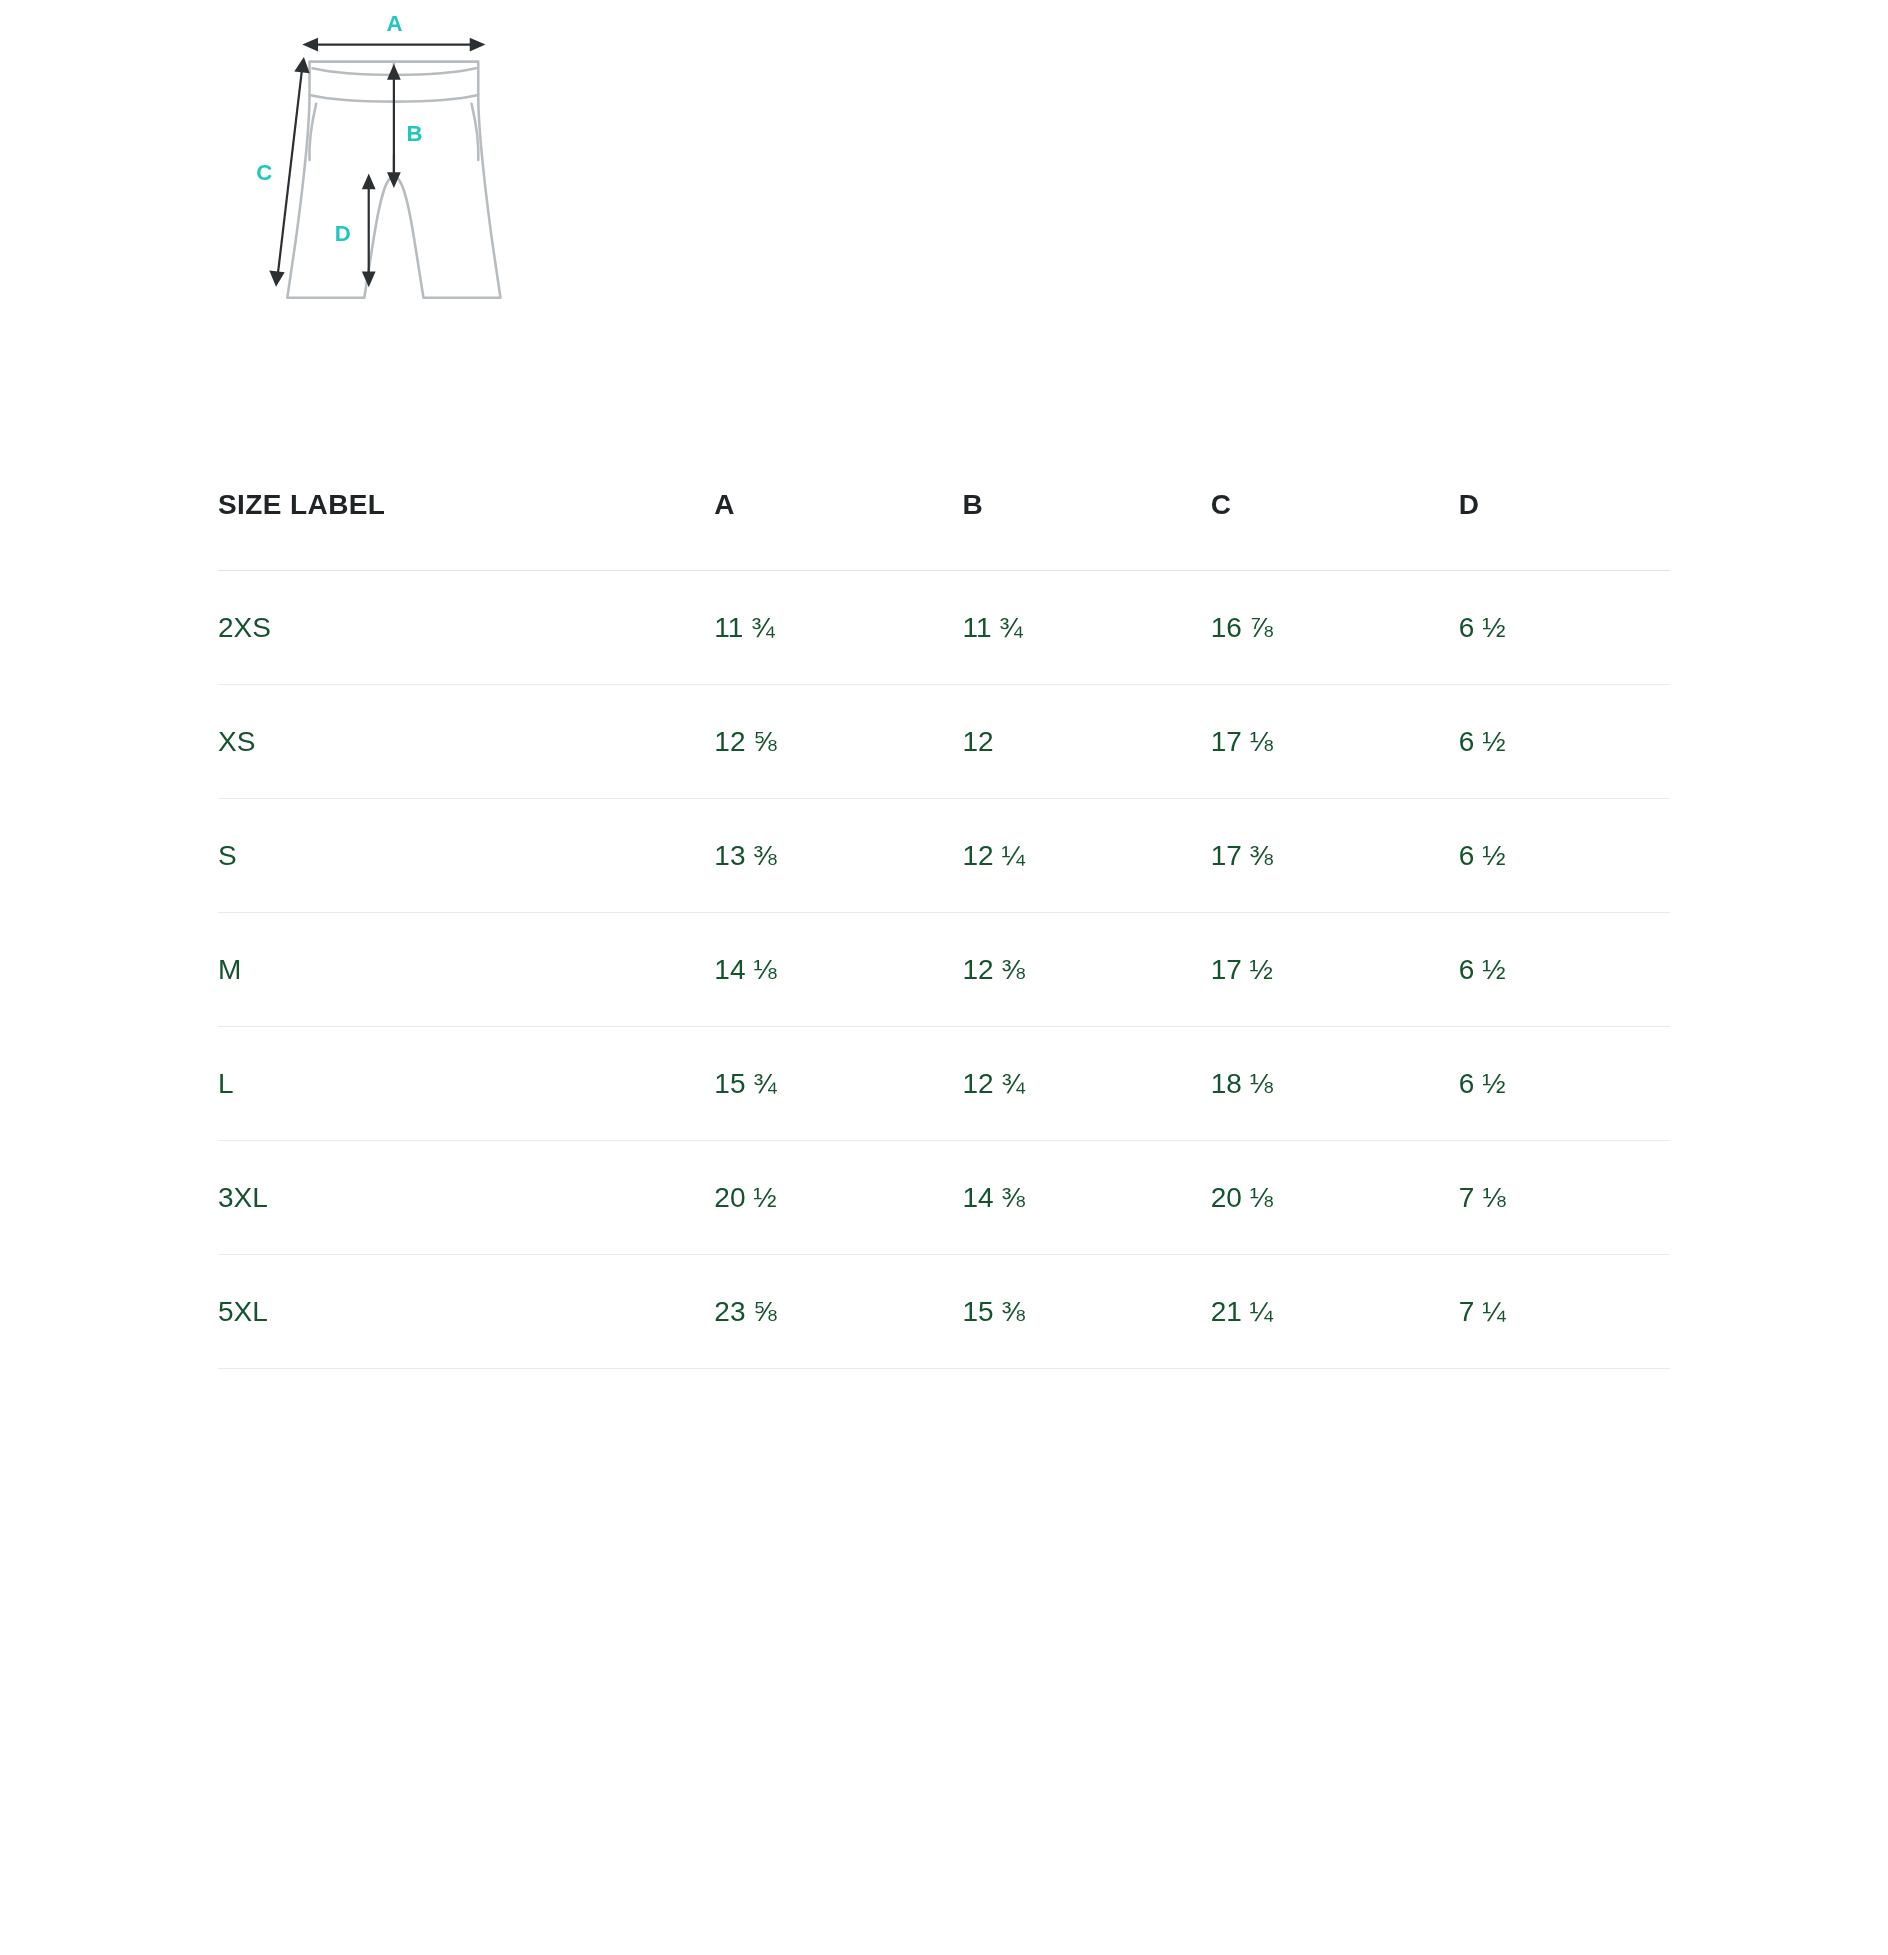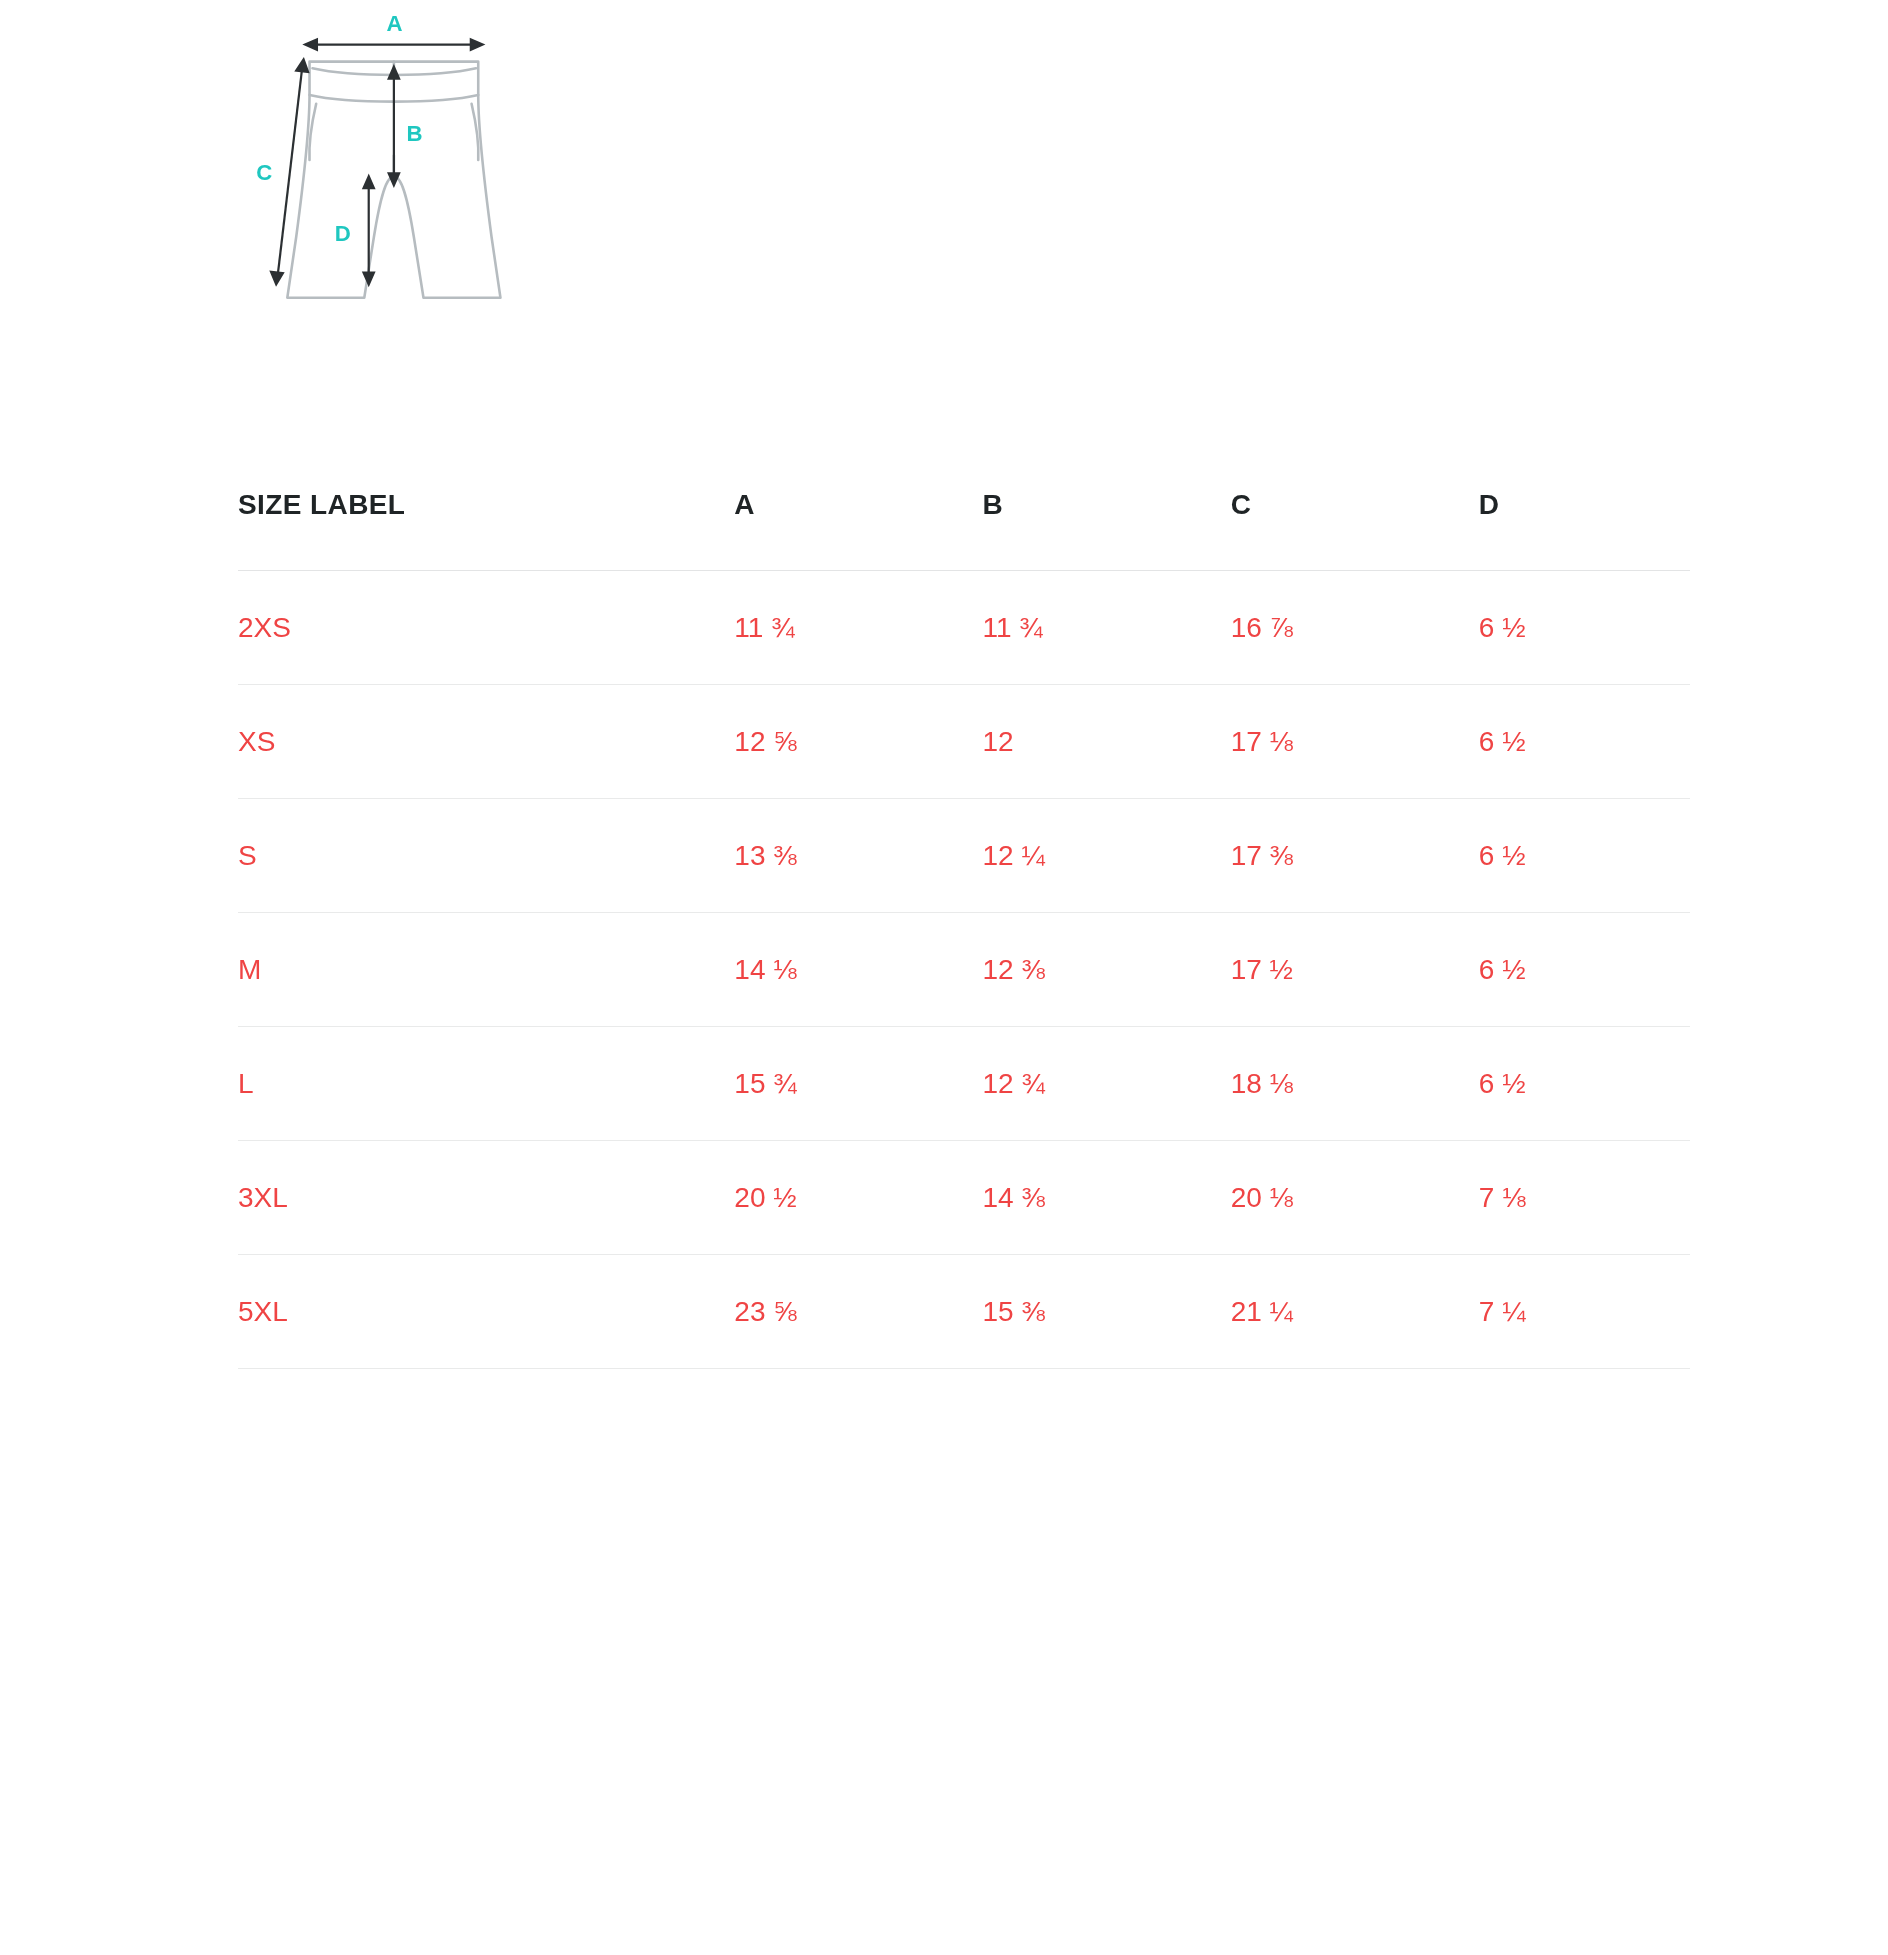--- a/index.html
+++ b/index.html
@@ -37,38 +37,37 @@
   .table-wrap {
     position: absolute;
     left: 218px;
     top: 489px;
     width: 1452px;
   }
   table.size-table {
     width: 100%;
     border-collapse: collapse;
     table-layout: fixed;
-    margin-left: 20px;
   }
   table.size-table th {
     text-align: left;
     font-size: 28px;
     font-weight: bold;
     letter-spacing: 0.4px;
     color: #1f2426;
     padding: 0 0 49px 0;
     vertical-align: bottom;
   }
   table.size-table thead tr {
     border-bottom: 1.5px solid #e3e4e5;
   }
   table.size-table td {
     font-size: 28px;
     font-weight: 400;
-    color: #ef4444;
+    color: #14532d;
     padding: 41px 0 40px 0;
     border-bottom: 1.5px solid #e9eaea;
     vertical-align: middle;
     white-space: nowrap;
   }
   table.size-table tbody tr:last-child td {
     border-bottom: 1.5px solid #e9eaea;
   }
   .col-size  { width: 496px; }
   .col-a     { width: 248px; }

